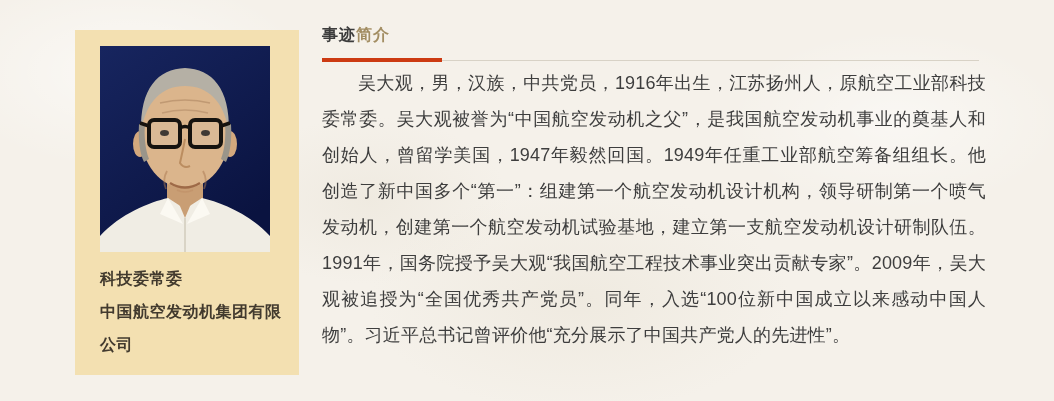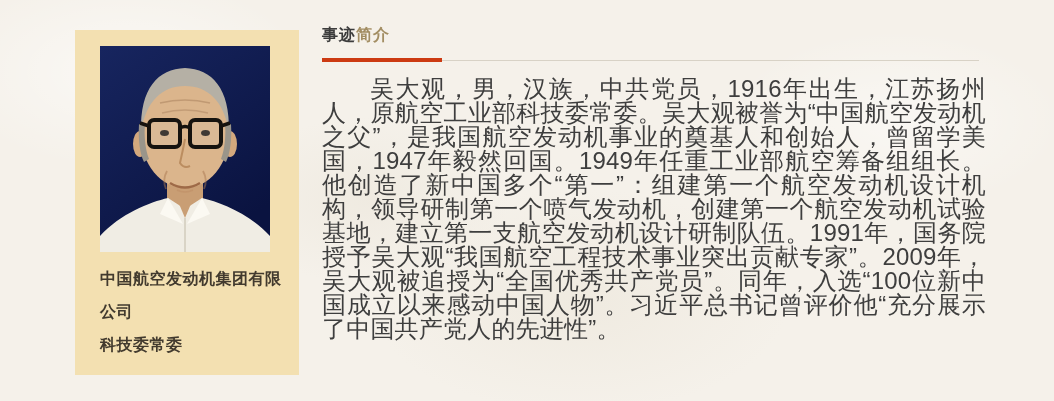--- a/index.html
+++ b/index.html
@@ -69,23 +69,23 @@
     height: 4px;
     background: #cc3a12;
     flex: 0 0 auto;
   }
   .rule-gray {
     height: 1px;
     background: #d8d2c6;
     flex: 1 1 auto;
   }
   .article {
-    margin-top: 15px;
-    font-size: 24px;
-    line-height: 24px;
+    margin-top: 3px;
+    font-size: 18px;
+    line-height: 36px;
     color: #3e3e3e;
     text-align: justify;
     text-indent: 2em;
     letter-spacing: 0.2px;
   }
 </style>
 </head>
 <body>
 
 <div class="page">
@@ -134,22 +134,22 @@
 
       <path d="M85,93 C83,104 81,112 80,117 Q84,123 90,120" stroke="#bb8d60" stroke-width="2" fill="none"></path>
 
       <path d="M67,125 Q62,134 66,143" stroke="rgba(170,120,80,0.5)" stroke-width="1.8" fill="none"></path>
       <path d="M103,125 Q108,134 104,143" stroke="rgba(170,120,80,0.5)" stroke-width="1.8" fill="none"></path>
 
       <path d="M70,137 Q85,146 100,137" stroke="#9e6a47" stroke-width="2.5" fill="none"></path>
       <path d="M77,144 Q85,148 93,144" stroke="rgba(190,140,100,0.5)" stroke-width="1.5" fill="none"></path>
     </svg>
     <div class="caption">
+      <div>科技委常委</div>
       <div>中国航空发动机集团有限公司</div>
-      <div>科技委常委</div>
     </div>
   </div>
 
   <div class="content">
     <h2 class="section-title"><span>事迹</span><span class="gold">简介</span></h2>
     <div class="rule-row">
       <span class="rule-red"></span>
       <span class="rule-gray"></span>
     </div>
     <p class="article">吴大观，男，汉族，中共党员，1916年出生，江苏扬州人，原航空工业部科技委常委。吴大观被誉为“中国航空发动机之父”，是我国航空发动机事业的奠基人和创始人，曾留学美国，1947年毅然回国。1949年任重工业部航空筹备组组长。他创造了新中国多个“第一”：组建第一个航空发动机设计机构，领导研制第一个喷气发动机，创建第一个航空发动机试验基地，建立第一支航空发动机设计研制队伍。1991年，国务院授予吴大观“我国航空工程技术事业突出贡献专家”。2009年，吴大观被追授为“全国优秀共产党员”。同年，入选“100位新中国成立以来感动中国人物”。习近平总书记曾评价他“充分展示了中国共产党人的先进性”。</p>

